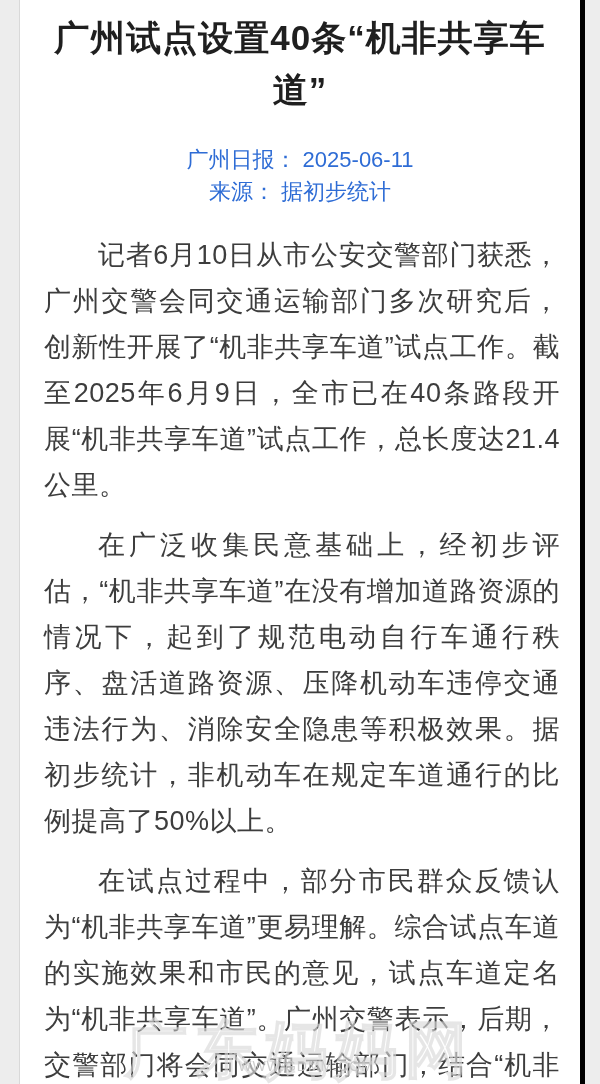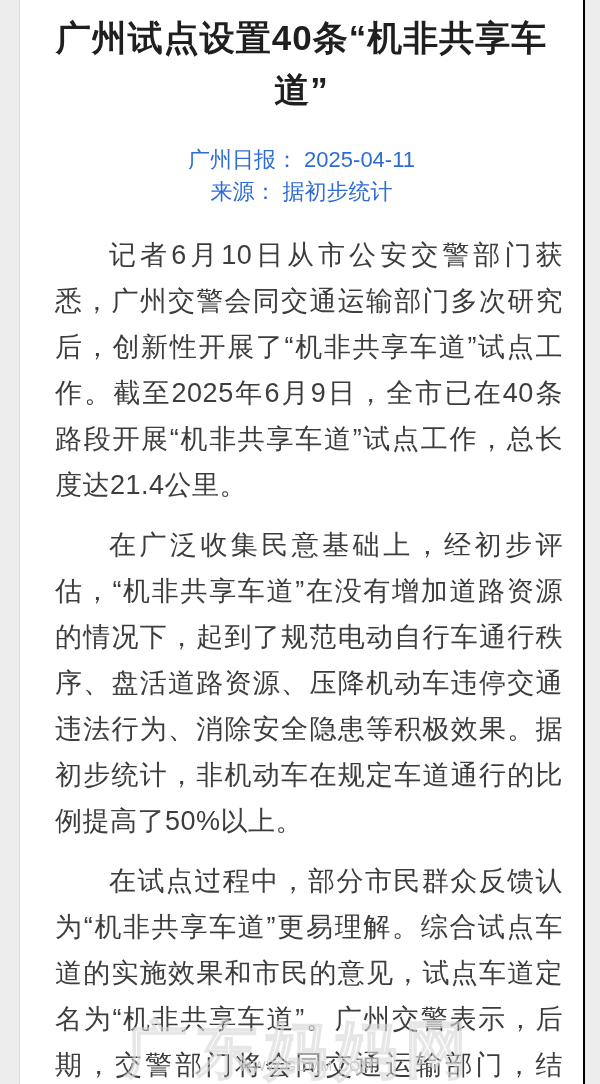--- a/index.html
+++ b/index.html
@@ -18,21 +18,21 @@
     overflow: hidden;
   }
   .card {
     position: absolute;
     top: 0;
     bottom: 0;
     left: 19px;
     width: 566px;
     background: #ffffff;
     border-left: 1px solid #d9d9d9;
-    border-right: 2px solid #000000;
+    border-right: 5px solid #000000;
     box-sizing: border-box;
     padding: 0 20px;
     overflow: hidden;
   }
   .article-title {
     margin: 12px 0 0 0;
     font-size: 35px;
     line-height: 52px;
     font-weight: bold;
     color: #1f1f1f;
@@ -49,21 +49,21 @@
   .meta .line { white-space: nowrap; }
   .article-body {
     margin-top: 24px;
     font-size: 27px;
     line-height: 46px;
     color: #3d3d3d;
     text-align: justify;
     letter-spacing: 0.5px;
   }
   .article-body p {
-    margin: 0 0 14px 15px;
+    margin: 0 0 14px 4px;
     text-indent: 2em;
   }
   .watermark-big {
     position: absolute;
     left: 125px;
     top: 1008px;
     font-size: 62px;
     font-weight: bold;
     letter-spacing: 8px;
     color: transparent;
@@ -89,21 +89,21 @@
 <body>
 
 <div class="page">
   <div class="card">
 
     <h1 class="article-title">广州试点设置40条“机非共享车道”</h1>
 
     <div class="meta">
       <div class="line">
         <span>广州日报：</span>
-        <span>2025-04-11</span>
+        <span>2025-06-11</span>
       </div>
       <div class="line">
         <span>来源：</span>
         <span>据初步统计</span>
       </div>
     </div>
 
     <div class="article-body">
       <p>记者6月10日从市公安交警部门获悉，广州交警会同交通运输部门多次研究后，创新性开展了“机非共享车道”试点工作。截至2025年6月9日，全市已在40条路段开展“机非共享车道”试点工作，总长度达21.4公里。</p>
       <p>在广泛收集民意基础上，经初步评估，“机非共享车道”在没有增加道路资源的情况下，起到了规范电动自行车通行秩序、盘活道路资源、压降机动车违停交通违法行为、消除安全隐患等积极效果。据初步统计，非机动车在规定车道通行的比例提高了50%以上。</p>

